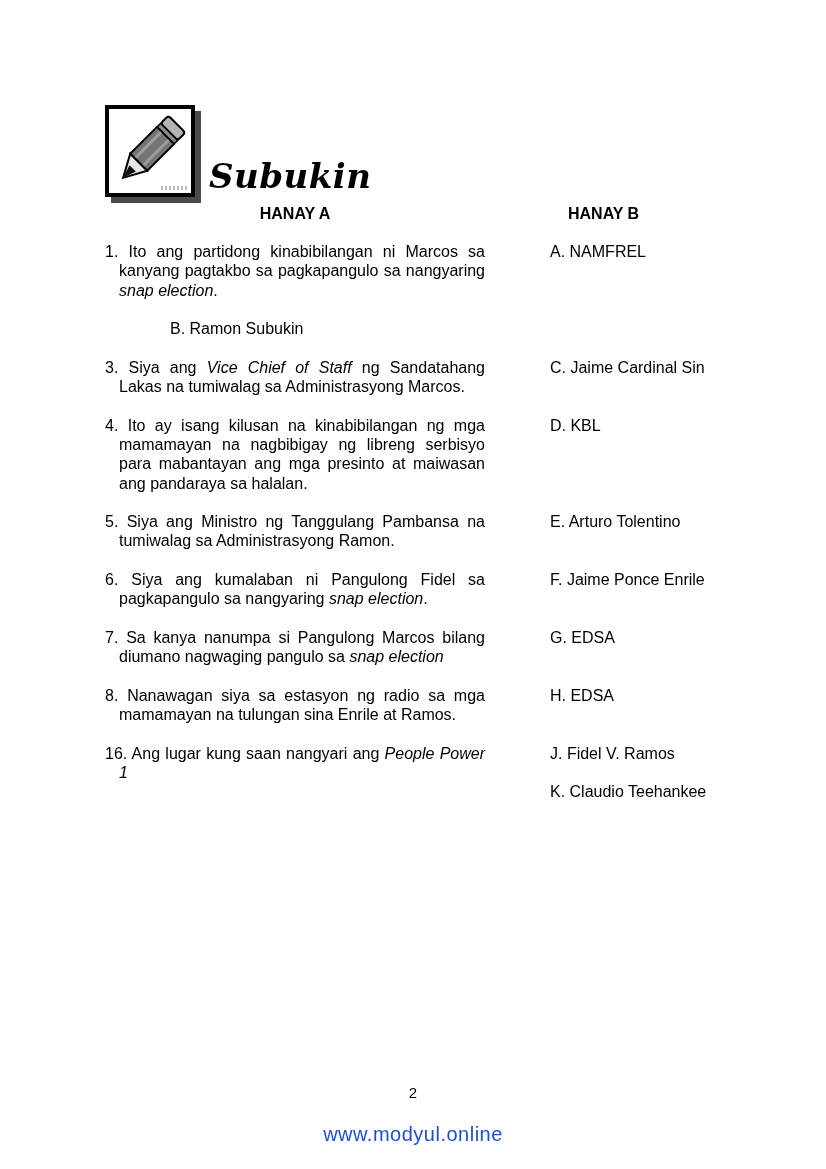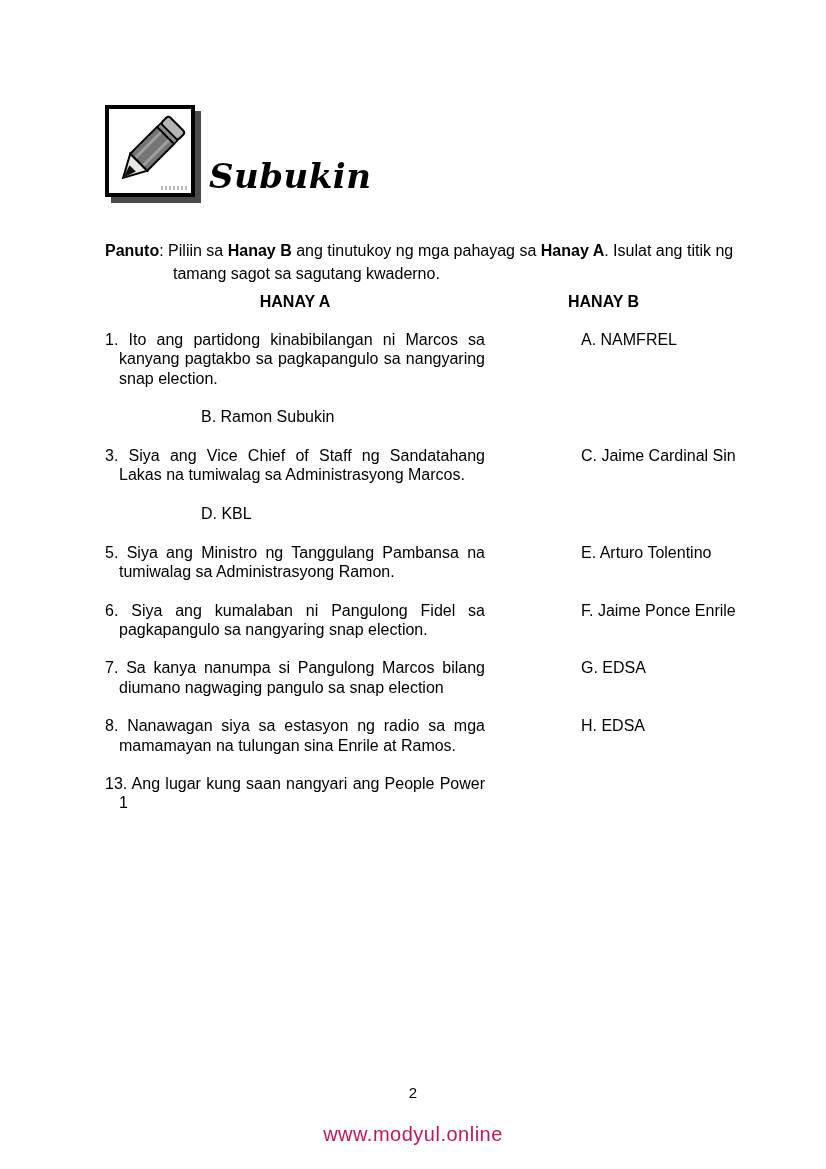--- a/index.html
+++ b/index.html
@@ -21,39 +21,39 @@
   .title{
     font-family:"DejaVu Serif",serif;font-weight:bold;font-style:italic;
     font-size:34px;line-height:1;margin-left:14px;margin-bottom:4px;letter-spacing:.5px;
   }
   
   .panuto{
     margin:42px 0 0 100px;width:630px;box-sizing:border-box;
     line-height:23px;padding-left:68px;text-indent:-68px;
   }
   .bd{font-weight:bold;}
-  .it{}
+  .it{font-style:italic;}
   
   .cols-header{display:flex;margin:7px 0 19px 100px;font-weight:bold;line-height:19.2px;}
   .col-a-h{width:380px;text-align:center;}
   .col-b-h{margin-left:83px;}
   
   .items{margin-left:100px;}
   .row{display:flex;margin-bottom:19.5px;}
   .q{
     width:380px;box-sizing:border-box;text-align:justify;line-height:19.2px;
     padding-left:14px;text-indent:-14px;flex:0 0 auto;
   }
-  .ans{margin-left:96px;line-height:19.2px;white-space:nowrap;}
+  .ans{margin-left:65px;line-height:19.2px;white-space:nowrap;}
   .ans .spacer{height:19.2px;}
   
   .footer-num{position:absolute;top:1084px;left:0;width:100%;text-align:center;font-size:15px;}
   .watermark{
     position:absolute;top:1123px;left:0;width:100%;text-align:center;
-    font-size:20px;color:#be185d;letter-spacing:.5px;
+    font-size:20px;color:#1d4ed8;letter-spacing:.5px;
   }
 </style>
 </head>
 <body>
 
 <div class="page">
 
   <div class="header">
     <div class="icon-box">
       <svg width="82" height="84" viewBox="0 0 82 84" aria-hidden="true">
@@ -65,21 +65,20 @@
           <line x1="46.5" y1="21" x2="46.5" y2="57" stroke="#9e9e9e" stroke-width="3"></line>
           <polygon points="29,58 53,58 41,80" fill="#e9e9e3" stroke="#000" stroke-width="2"></polygon>
           <polygon points="36.5,66.5 45.5,66.5 41,80" fill="#111111"></polygon>
         </g>
       </svg>
       <div class="icon-credit"></div>
     </div>
     <div class="title">Subukin</div>
   </div>
 
-  <div class="panuto" id="panuto"><span class="bd">Panuto</span><span>: Piliin sa </span><span class="bd">Hanay B</span><span> ang tinutukoy ng mga pahayag sa </span><span class="bd">Hanay A</span><span>. Isulat ang titik ng tamang sagot sa sagutang kwaderno.</span></div>
 
   <div class="cols-header">
     <div class="col-a-h">HANAY A</div>
     <div class="col-b-h">HANAY B</div>
   </div>
 
   <div class="items" id="items">
       <div class="row">
         <div class="q"><span>1. </span><span>Ito ang partidong kinabibilangan ni Marcos sa kanyang pagtakbo sa pagkapangulo sa nangyaring </span><span class="it">snap election</span><span>.</span></div>
         <div class="ans">
@@ -91,20 +90,21 @@
           <div>B. Ramon Subukin</div>
         </div>
       </div>
       <div class="row">
         <div class="q"><span>3. </span><span>Siya ang </span><span class="it">Vice Chief of Staff</span><span> ng Sandatahang Lakas na tumiwalag sa Administrasyong Marcos.</span></div>
         <div class="ans">
           <div>C. Jaime Cardinal Sin</div>
         </div>
       </div>
       <div class="row">
+        <div class="q"><span>4. </span><span>Ito ay isang kilusan na kinabibilangan ng mga mamamayan na nagbibigay ng libreng serbisyo para mabantayan ang mga presinto at maiwasan ang pandaraya sa halalan.</span></div>
         <div class="ans">
           <div>D. KBL</div>
         </div>
       </div>
       <div class="row">
         <div class="q"><span>5. </span><span>Siya ang Ministro ng Tanggulang Pambansa na tumiwalag sa Administrasyong Ramon.</span></div>
         <div class="ans">
           <div>E. Arturo Tolentino</div>
         </div>
       </div>
@@ -120,20 +120,25 @@
           <div>G. EDSA</div>
         </div>
       </div>
       <div class="row">
         <div class="q"><span>8. </span><span>Nanawagan siya sa estasyon ng radio sa mga mamamayan na tulungan sina Enrile at Ramos.</span></div>
         <div class="ans">
           <div>H. EDSA</div>
         </div>
       </div>
       <div class="row">
-        <div class="q"><span>13. </span><span>Ang lugar kung saan nangyari ang </span><span class="it">People Power 1</span></div>
+        <div class="q"><span>16. </span><span>Ang lugar kung saan nangyari ang </span><span class="it">People Power 1</span></div>
+        <div class="ans">
+          <div>J. Fidel V. Ramos</div>
+          <div class="spacer"></div>
+          <div>K. Claudio Teehankee</div>
+        </div>
       </div>
     </div>
 
   <div class="footer-num">2</div>
   <div class="watermark">www.modyul.online</div>
 
 </div>
 
 </body></html>

